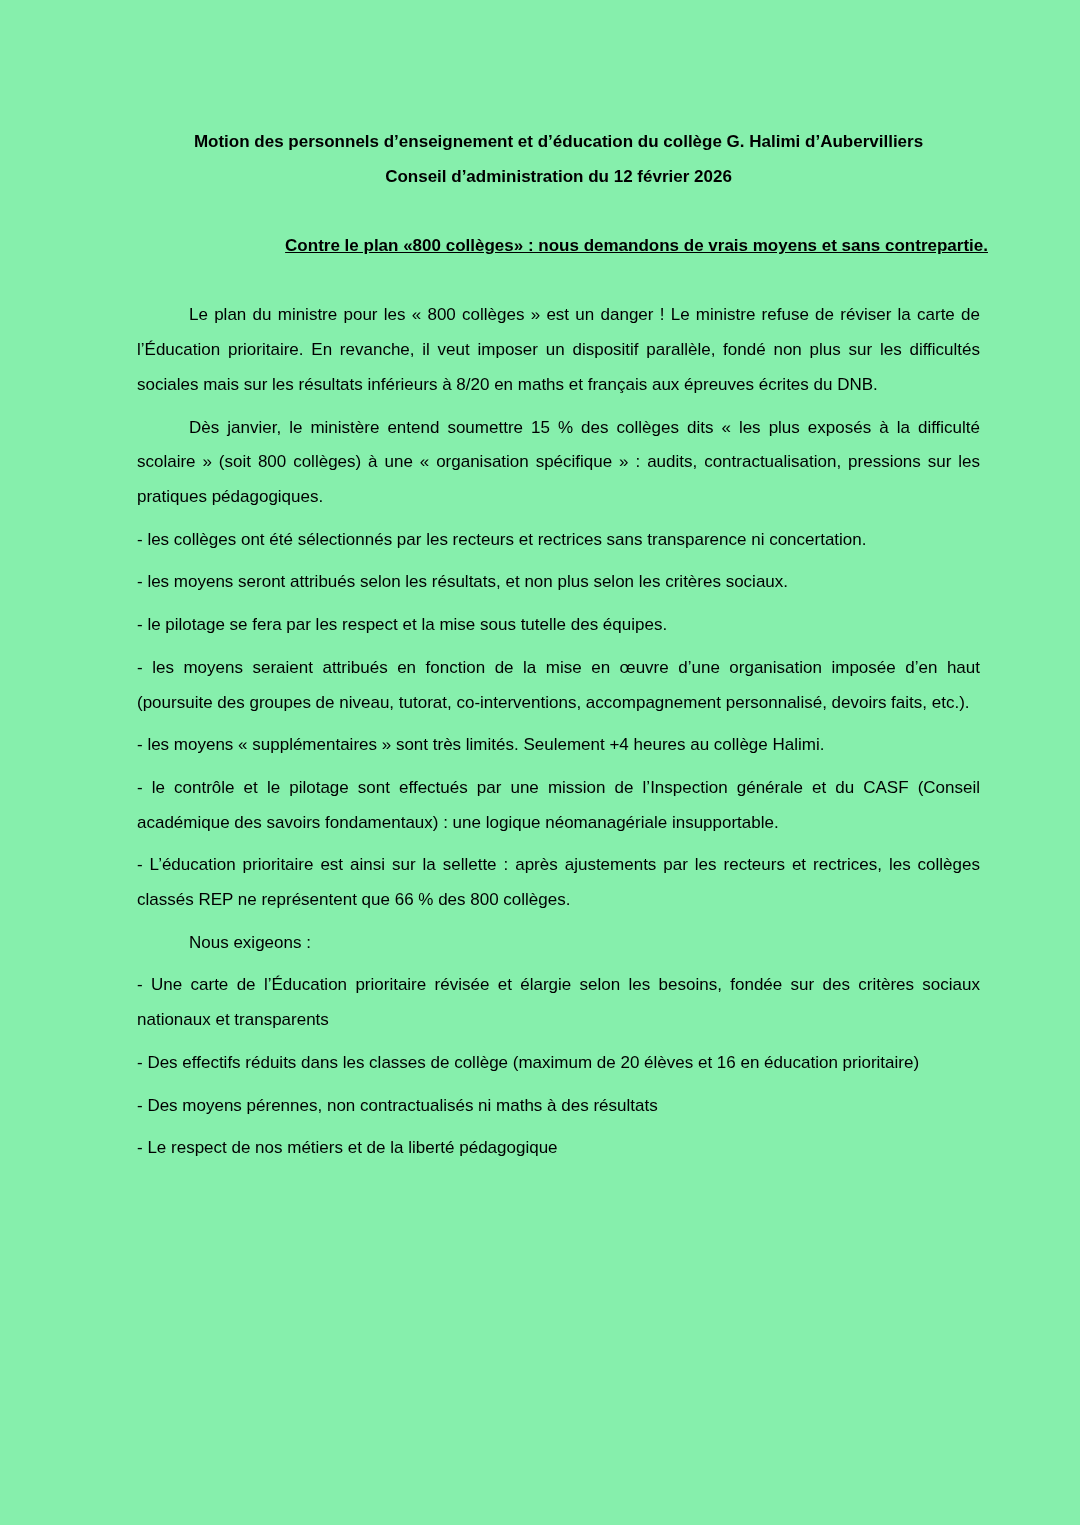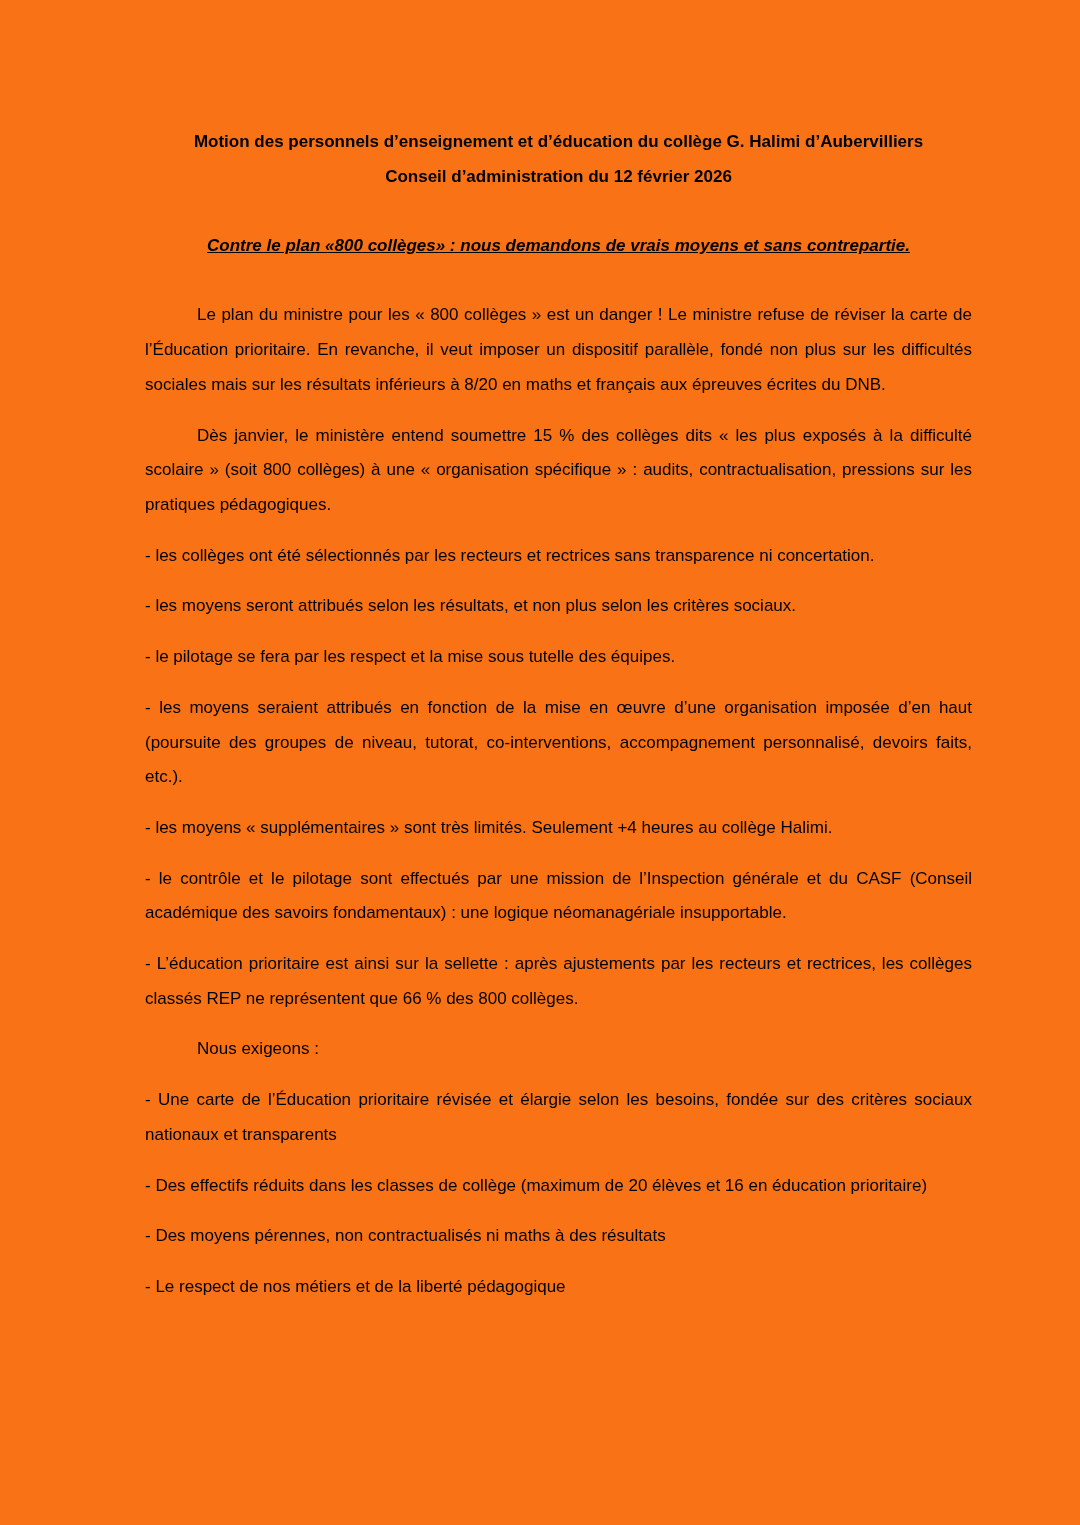--- a/index.html
+++ b/index.html
@@ -6,43 +6,42 @@
   html, body {
     margin: 0;
     padding: 0;
     background: #ffffff;
   }
   .page {
     position: relative;
     width: 1080px;
     height: 1525px;
     box-sizing: border-box;
-    background: #f97316;
+    background: #86efac;
     color: #000000;
     padding: 125px 92px 0 129px;
     font-family: "Liberation Sans", sans-serif;
     font-size: 17px;
     line-height: 34.7px;
     overflow: hidden;
   }
   .doc-title,
   .doc-subtitle {
     margin: 0;
     font-weight: bold;
     text-align: center;
   }
   .section-heading {
     margin: 34.7px 0 0 0;
     font-weight: bold;
-    text-align: center;
+    text-align: right;
     text-decoration: underline;
-    font-style: italic;
   }
   .block {
-    margin: 16px;
+    margin: 8px;
     text-align: justify;
   }
   .block.first {
     margin-top: 34.7px;
   }
   .block.indent {
     text-indent: 52px;
   }
 </style>
 </head>

